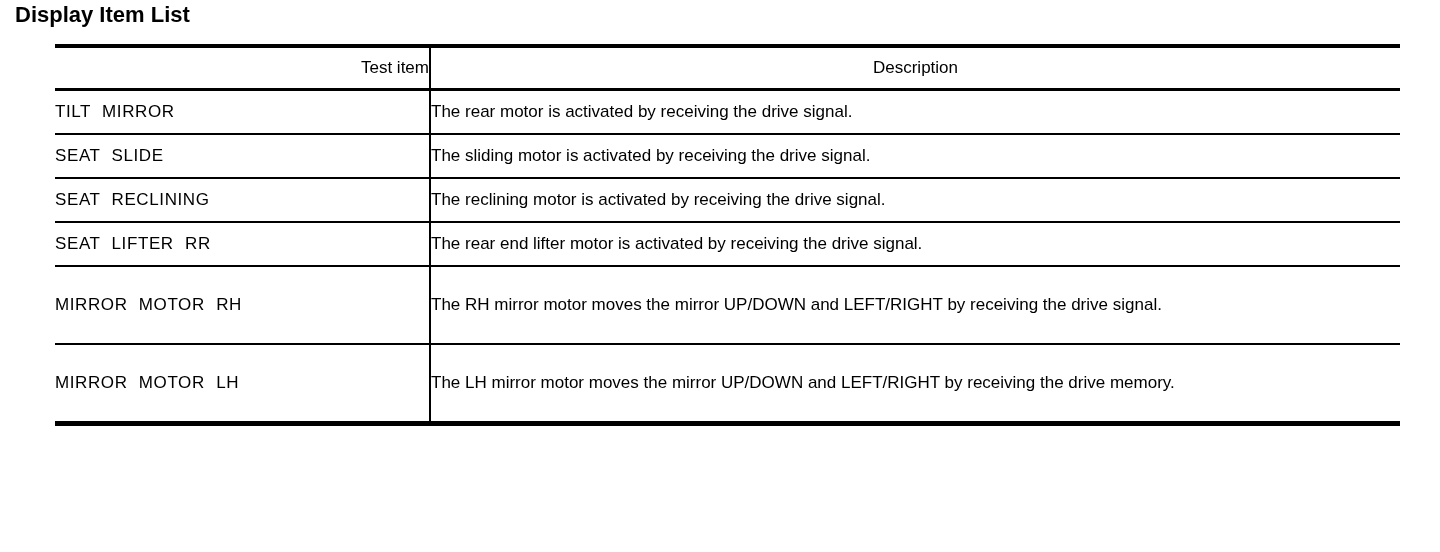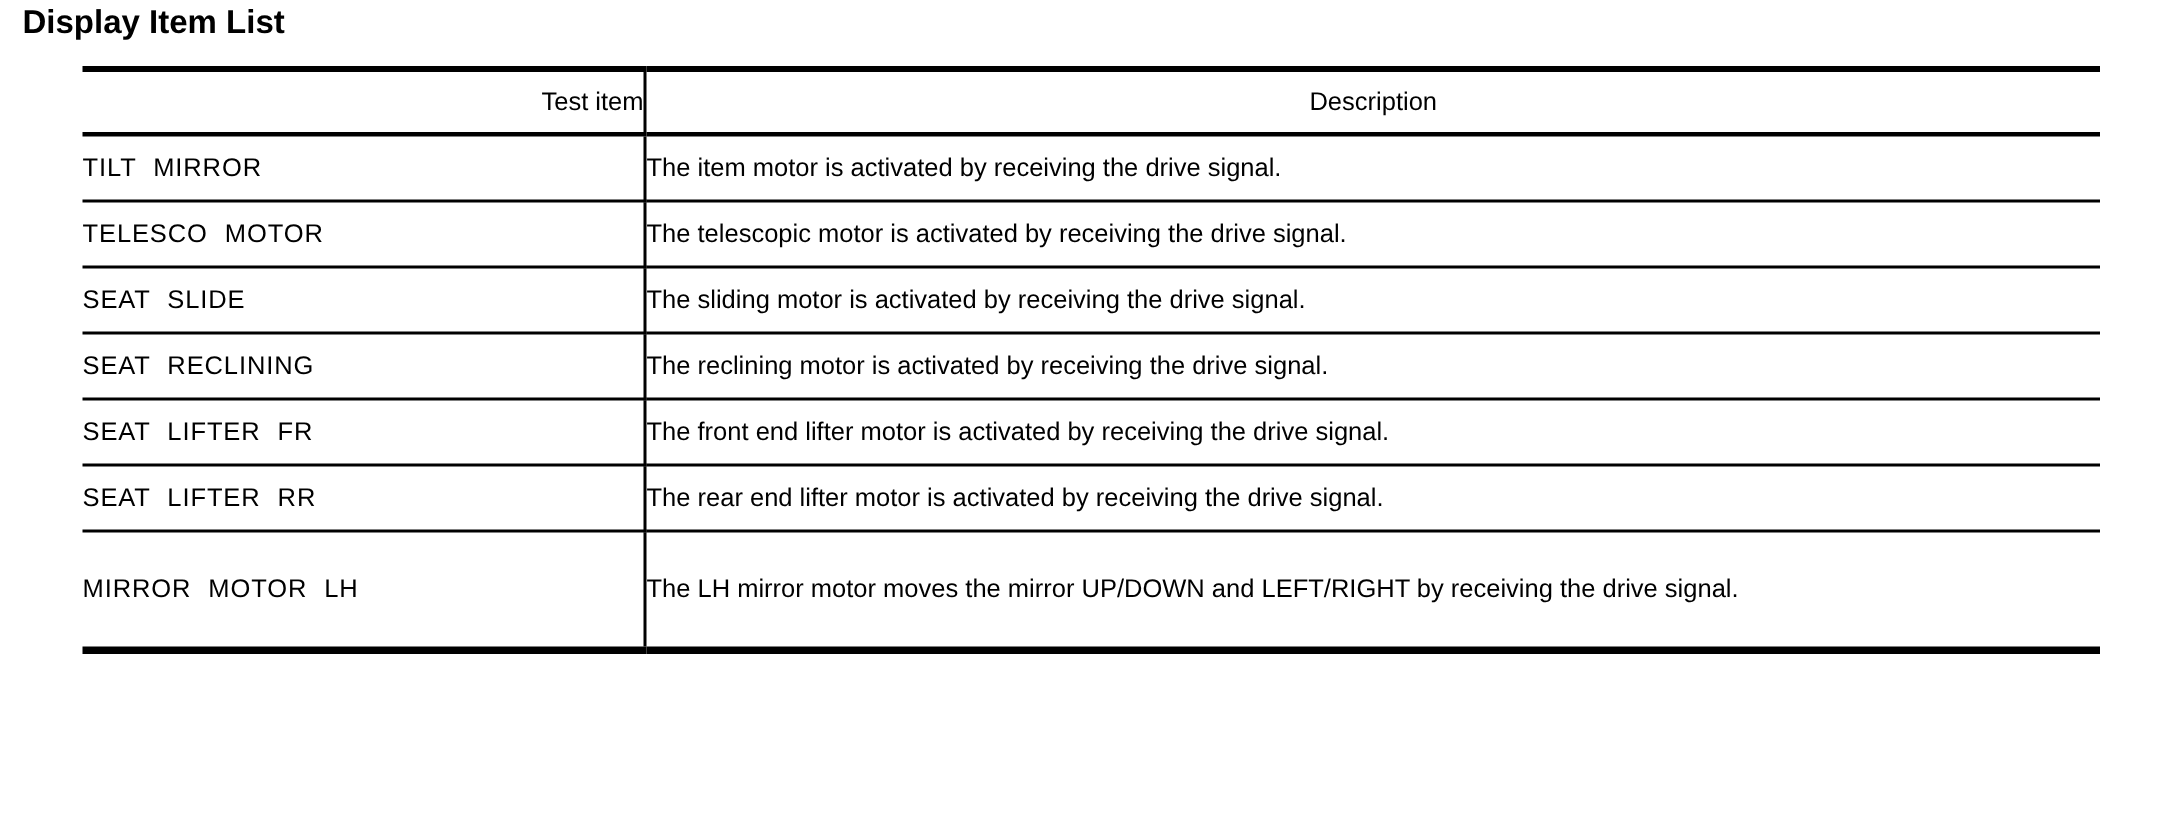--- a/index.html
+++ b/index.html
@@ -127,65 +127,59 @@
         <tr class="head-row">
           <th class="col-item">Test item</th>
           <th class="col-desc">Description</th>
         </tr>
       </thead>
       <tbody>
 
         <tr>
           <td class="col-item">TILT MIRROR</td>
           <td class="col-desc">
-            <span class="desc-text">The item motor is activated by receiving the drive signal.</span>
+            <span class="desc-text">The rear motor is activated by receiving the drive signal.</span>
           </td>
         </tr>
 
-        <tr>
-          <td class="col-item">TELESCO MOTOR</td>
-          <td class="col-desc">
-            <span class="desc-text">The telescopic motor is activated by receiving the drive signal.</span>
-          </td>
-        </tr>
 
         <tr>
           <td class="col-item">SEAT SLIDE</td>
           <td class="col-desc">
             <span class="desc-text">The sliding motor is activated by receiving the drive signal.</span>
           </td>
         </tr>
 
         <tr>
           <td class="col-item">SEAT RECLINING</td>
           <td class="col-desc">
             <span class="desc-text">The reclining motor is activated by receiving the drive signal.</span>
           </td>
         </tr>
 
-        <tr>
-          <td class="col-item">SEAT LIFTER FR</td>
-          <td class="col-desc">
-            <span class="desc-text">The front end lifter motor is activated by receiving the drive signal.</span>
-          </td>
-        </tr>
 
         <tr>
           <td class="col-item">SEAT LIFTER RR</td>
           <td class="col-desc">
             <span class="desc-text">The rear end lifter motor is activated by receiving the drive signal.</span>
           </td>
         </tr>
 
 
+        <tr class="tall">
+          <td class="col-item">MIRROR MOTOR RH</td>
+          <td class="col-desc">
+            <span class="desc-text">The RH mirror motor moves the mirror UP/DOWN and LEFT/RIGHT by receiving the drive signal.</span>
+          </td>
+        </tr>
 
         <tr class="tall last-row">
           <td class="col-item">MIRROR MOTOR LH</td>
           <td class="col-desc">
-            <span class="desc-text">The LH mirror motor moves the mirror UP/DOWN and LEFT/RIGHT by receiving the drive signal.</span>
+            <span class="desc-text">The LH mirror motor moves the mirror UP/DOWN and LEFT/RIGHT by receiving the drive memory.</span>
           </td>
         </tr>
 
       </tbody>
     </table>
   </div>
 
 </div>
 
 </body></html>

